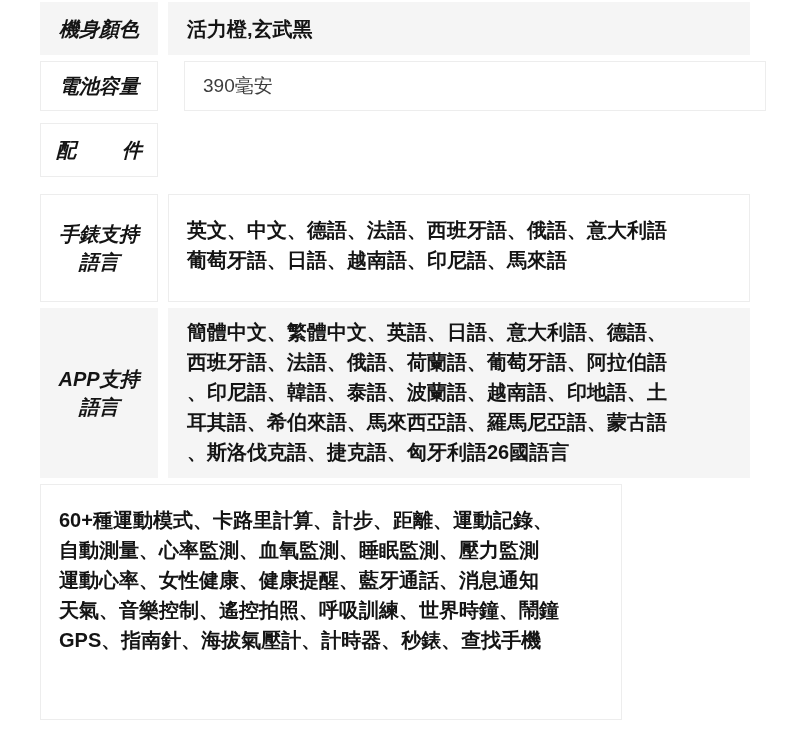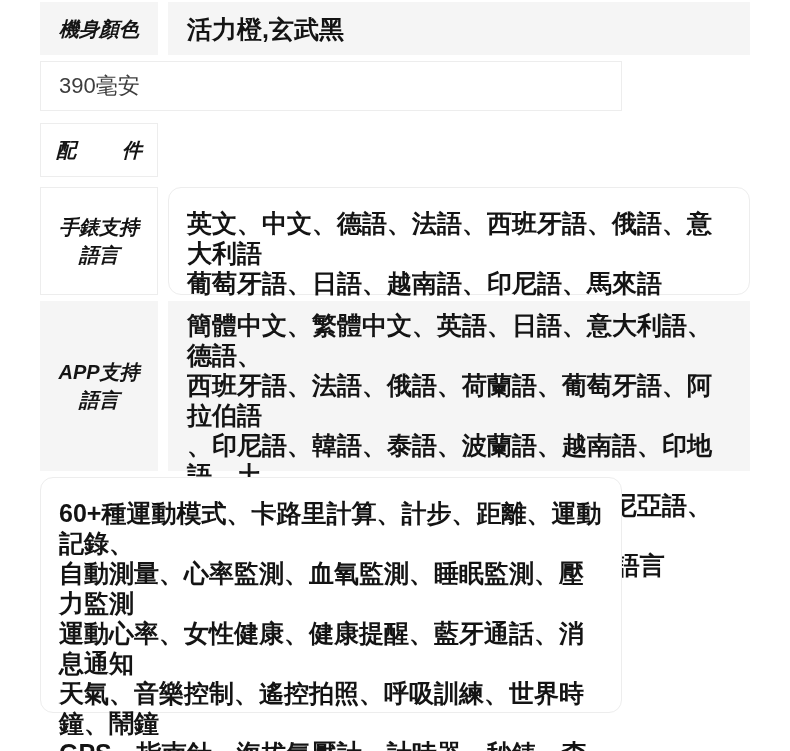--- a/index.html
+++ b/index.html
@@ -18,55 +18,55 @@
   }
   .spec-table{
     position:absolute;
     left:40px;top:2px;
     width:710px;
   }
   .spec-row{
     display:flex;
     margin-bottom:6px;
   }
-  .spec-row.group-gap{margin-top:10px;}
+  .spec-row.group-gap{margin-top:17px;}
   .cell{
     flex:none;
   }
   .label-cell{
     width:118px;
     margin-right:10px;
     display:flex;
     align-items:center;
     justify-content:center;
     text-align:center;
     font-weight:700;
     font-size:20px;
     line-height:28px;
     color:var(--text-strong);
     white-space:pre-line;
     font-style:italic;
   }
   .value-cell{
     width:582px;
-    font-size:25px;
+    font-size:20px;
     line-height:30px;
     color:var(--text-strong);
     white-space:pre-line;
   }
   .shade{background:var(--shade-bg);border:1px solid var(--shade-bg);}
   .plain{background:#fff;border:1px solid var(--cell-border);}
   
   .v-center{display:flex;align-items:center;padding-left:18px;padding-right:20px;}
   
   .v-block{display:block;padding-left:18px;padding-right:18px;}
-  .pt20{padding-top:20px;border-radius:13px;}
+  .pt20{padding-top:20px;}
   .pt8{padding-top:8px;}
   .bold-v{font-weight:700;}
-  .reg-v{font-weight:400;font-size:22px;color:var(--text-regular);}
+  .reg-v{font-weight:400;font-size:19px;color:var(--text-regular);margin-left:16px;}
   
   .h53>.cell{height:53px;}
   .h50>.cell{height:50px;}
   .h54>.cell{height:54px;}
   .h108>.cell{height:108px;}
   .h170>.cell{height:170px;}
   .h190>.cell{height:236px;}
   
   .justify-label{
     display:inline-flex;
@@ -78,20 +78,21 @@
 <body>
 
 <div class="spec-table">
 
   <div class="spec-row h53">
     <div class="cell label-cell shade">機身顏色</div>
     <div class="cell value-cell shade v-center bold-v">活力橙,玄武黑</div>
   </div>
 
   <div class="spec-row h50">
+    <div class="cell label-cell plain">電池容量</div>
     <div class="cell value-cell plain v-center reg-v">390毫安</div>
   </div>
 
   <div class="spec-row h50">
   </div>
 
   <div class="spec-row h54">
     <div class="cell label-cell plain">
       <span class="justify-label"><span>配</span><span>件</span></span>
     </div>

